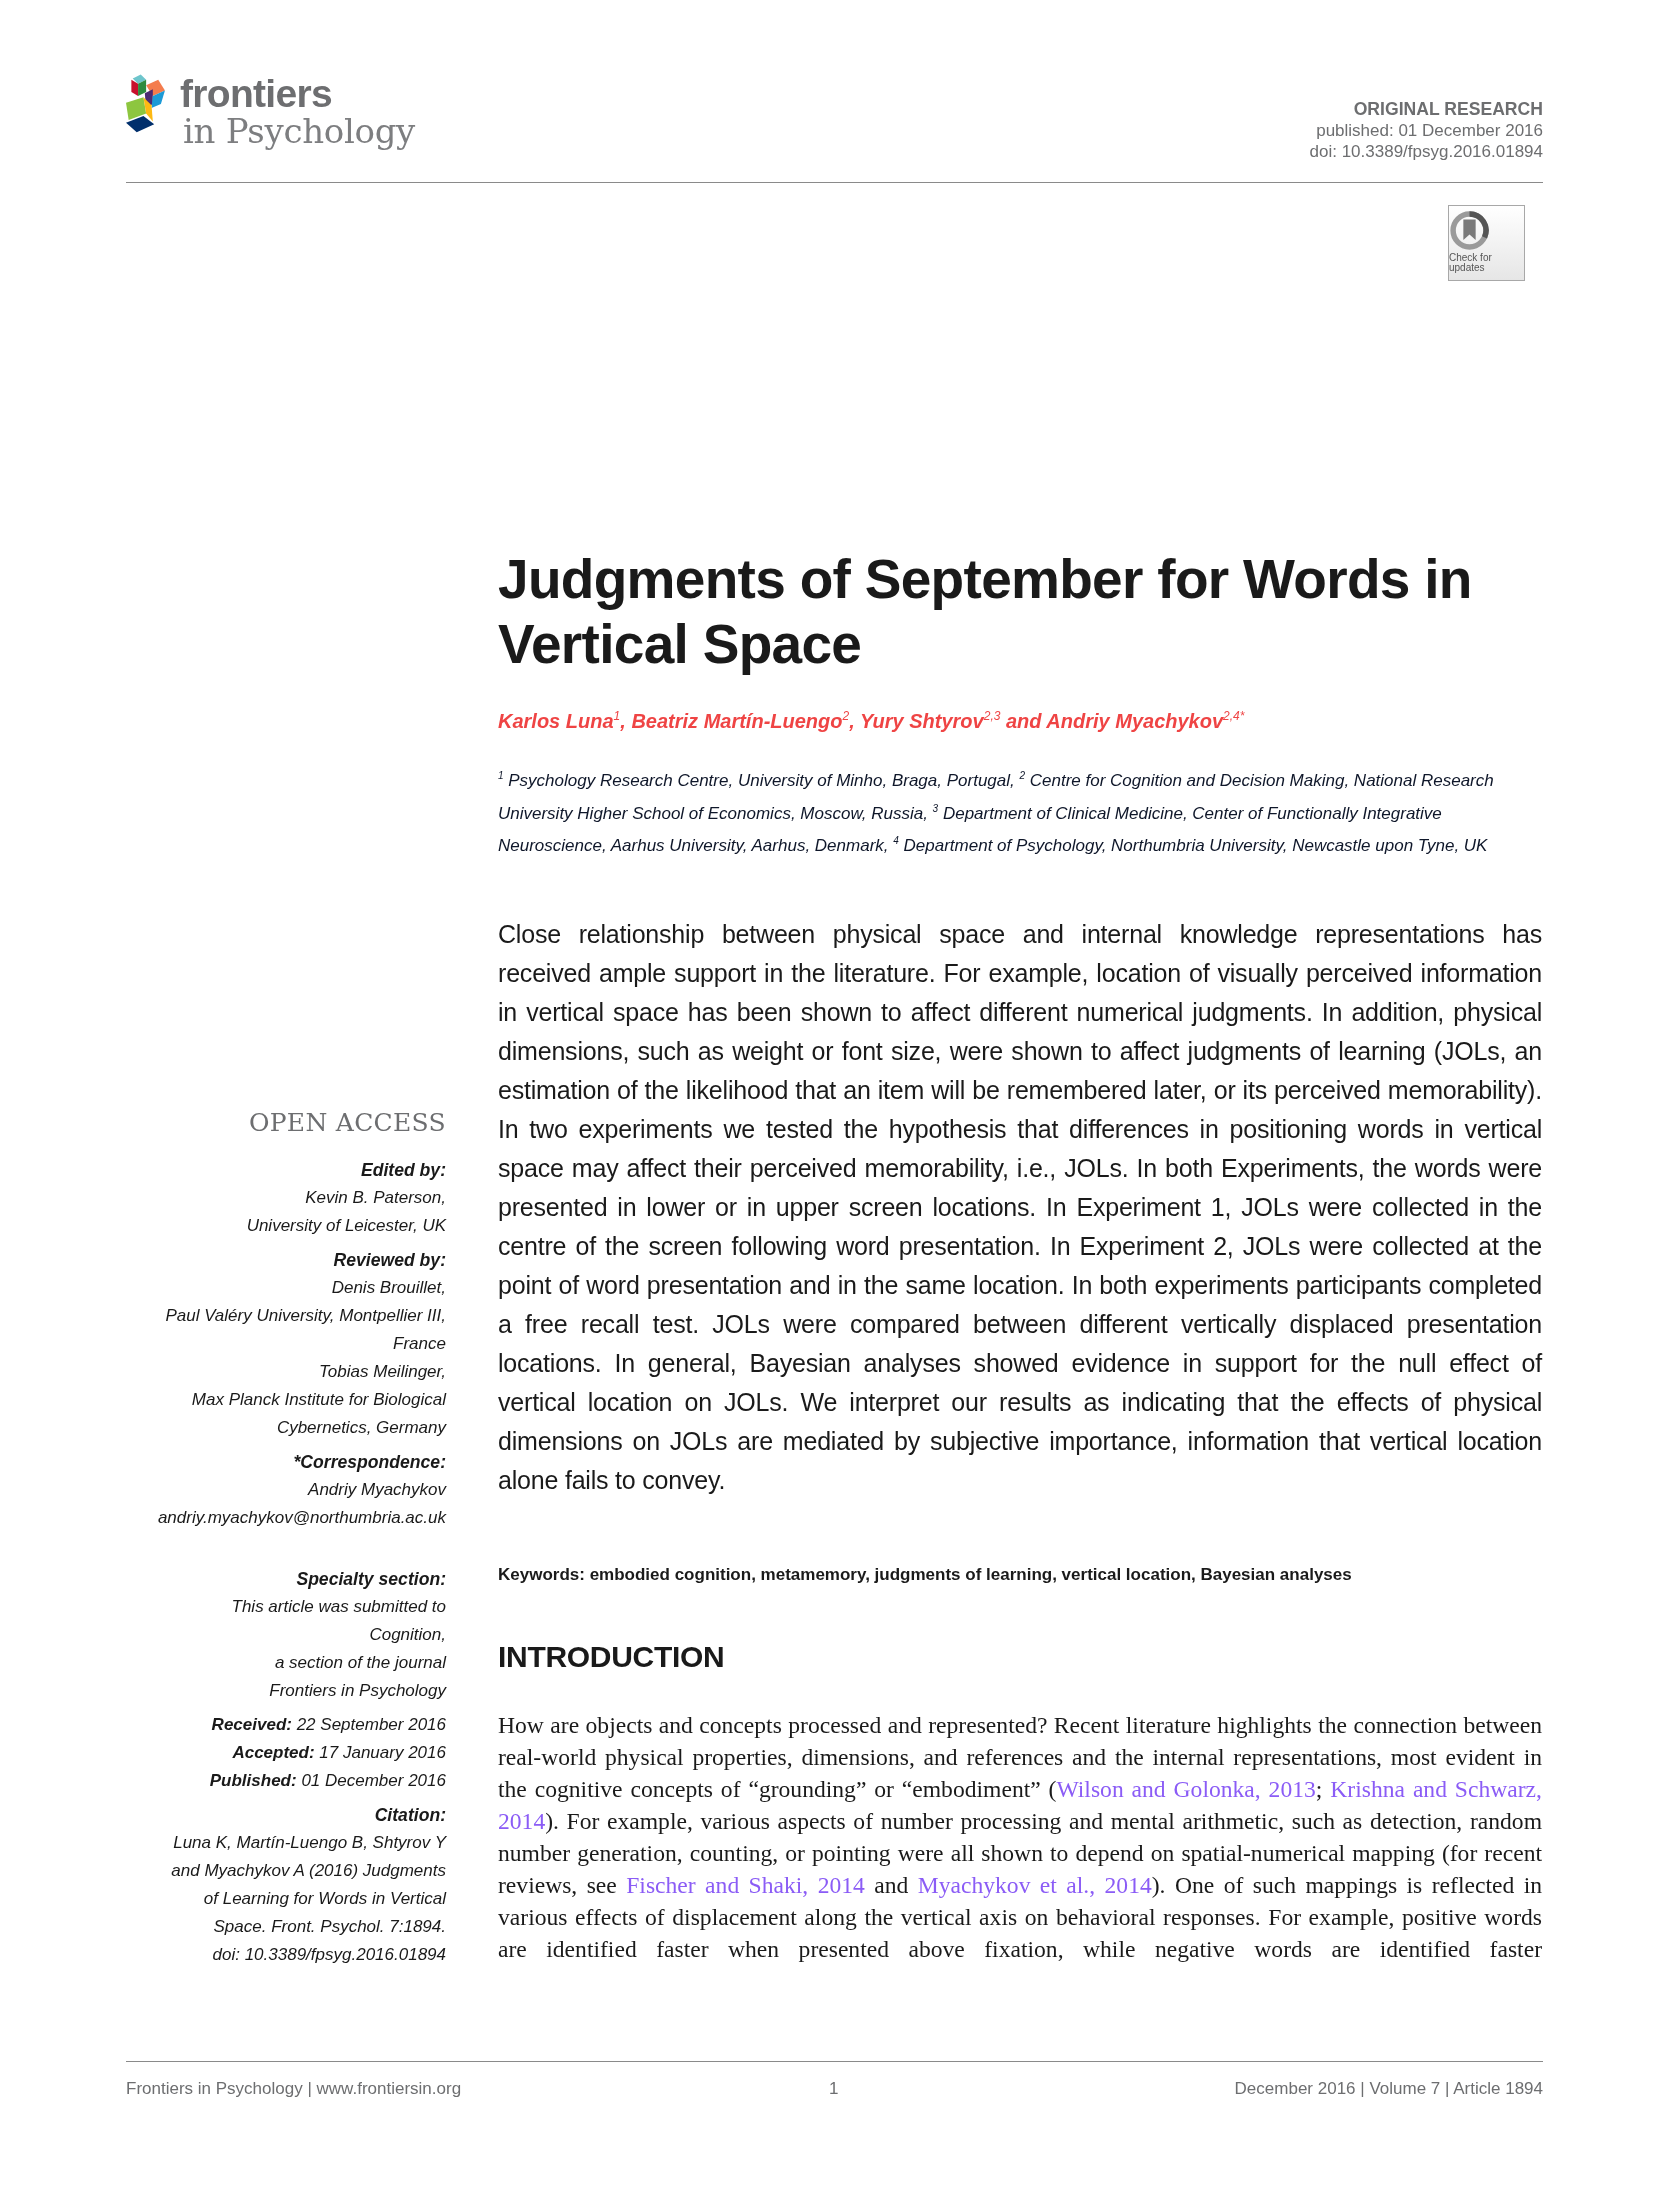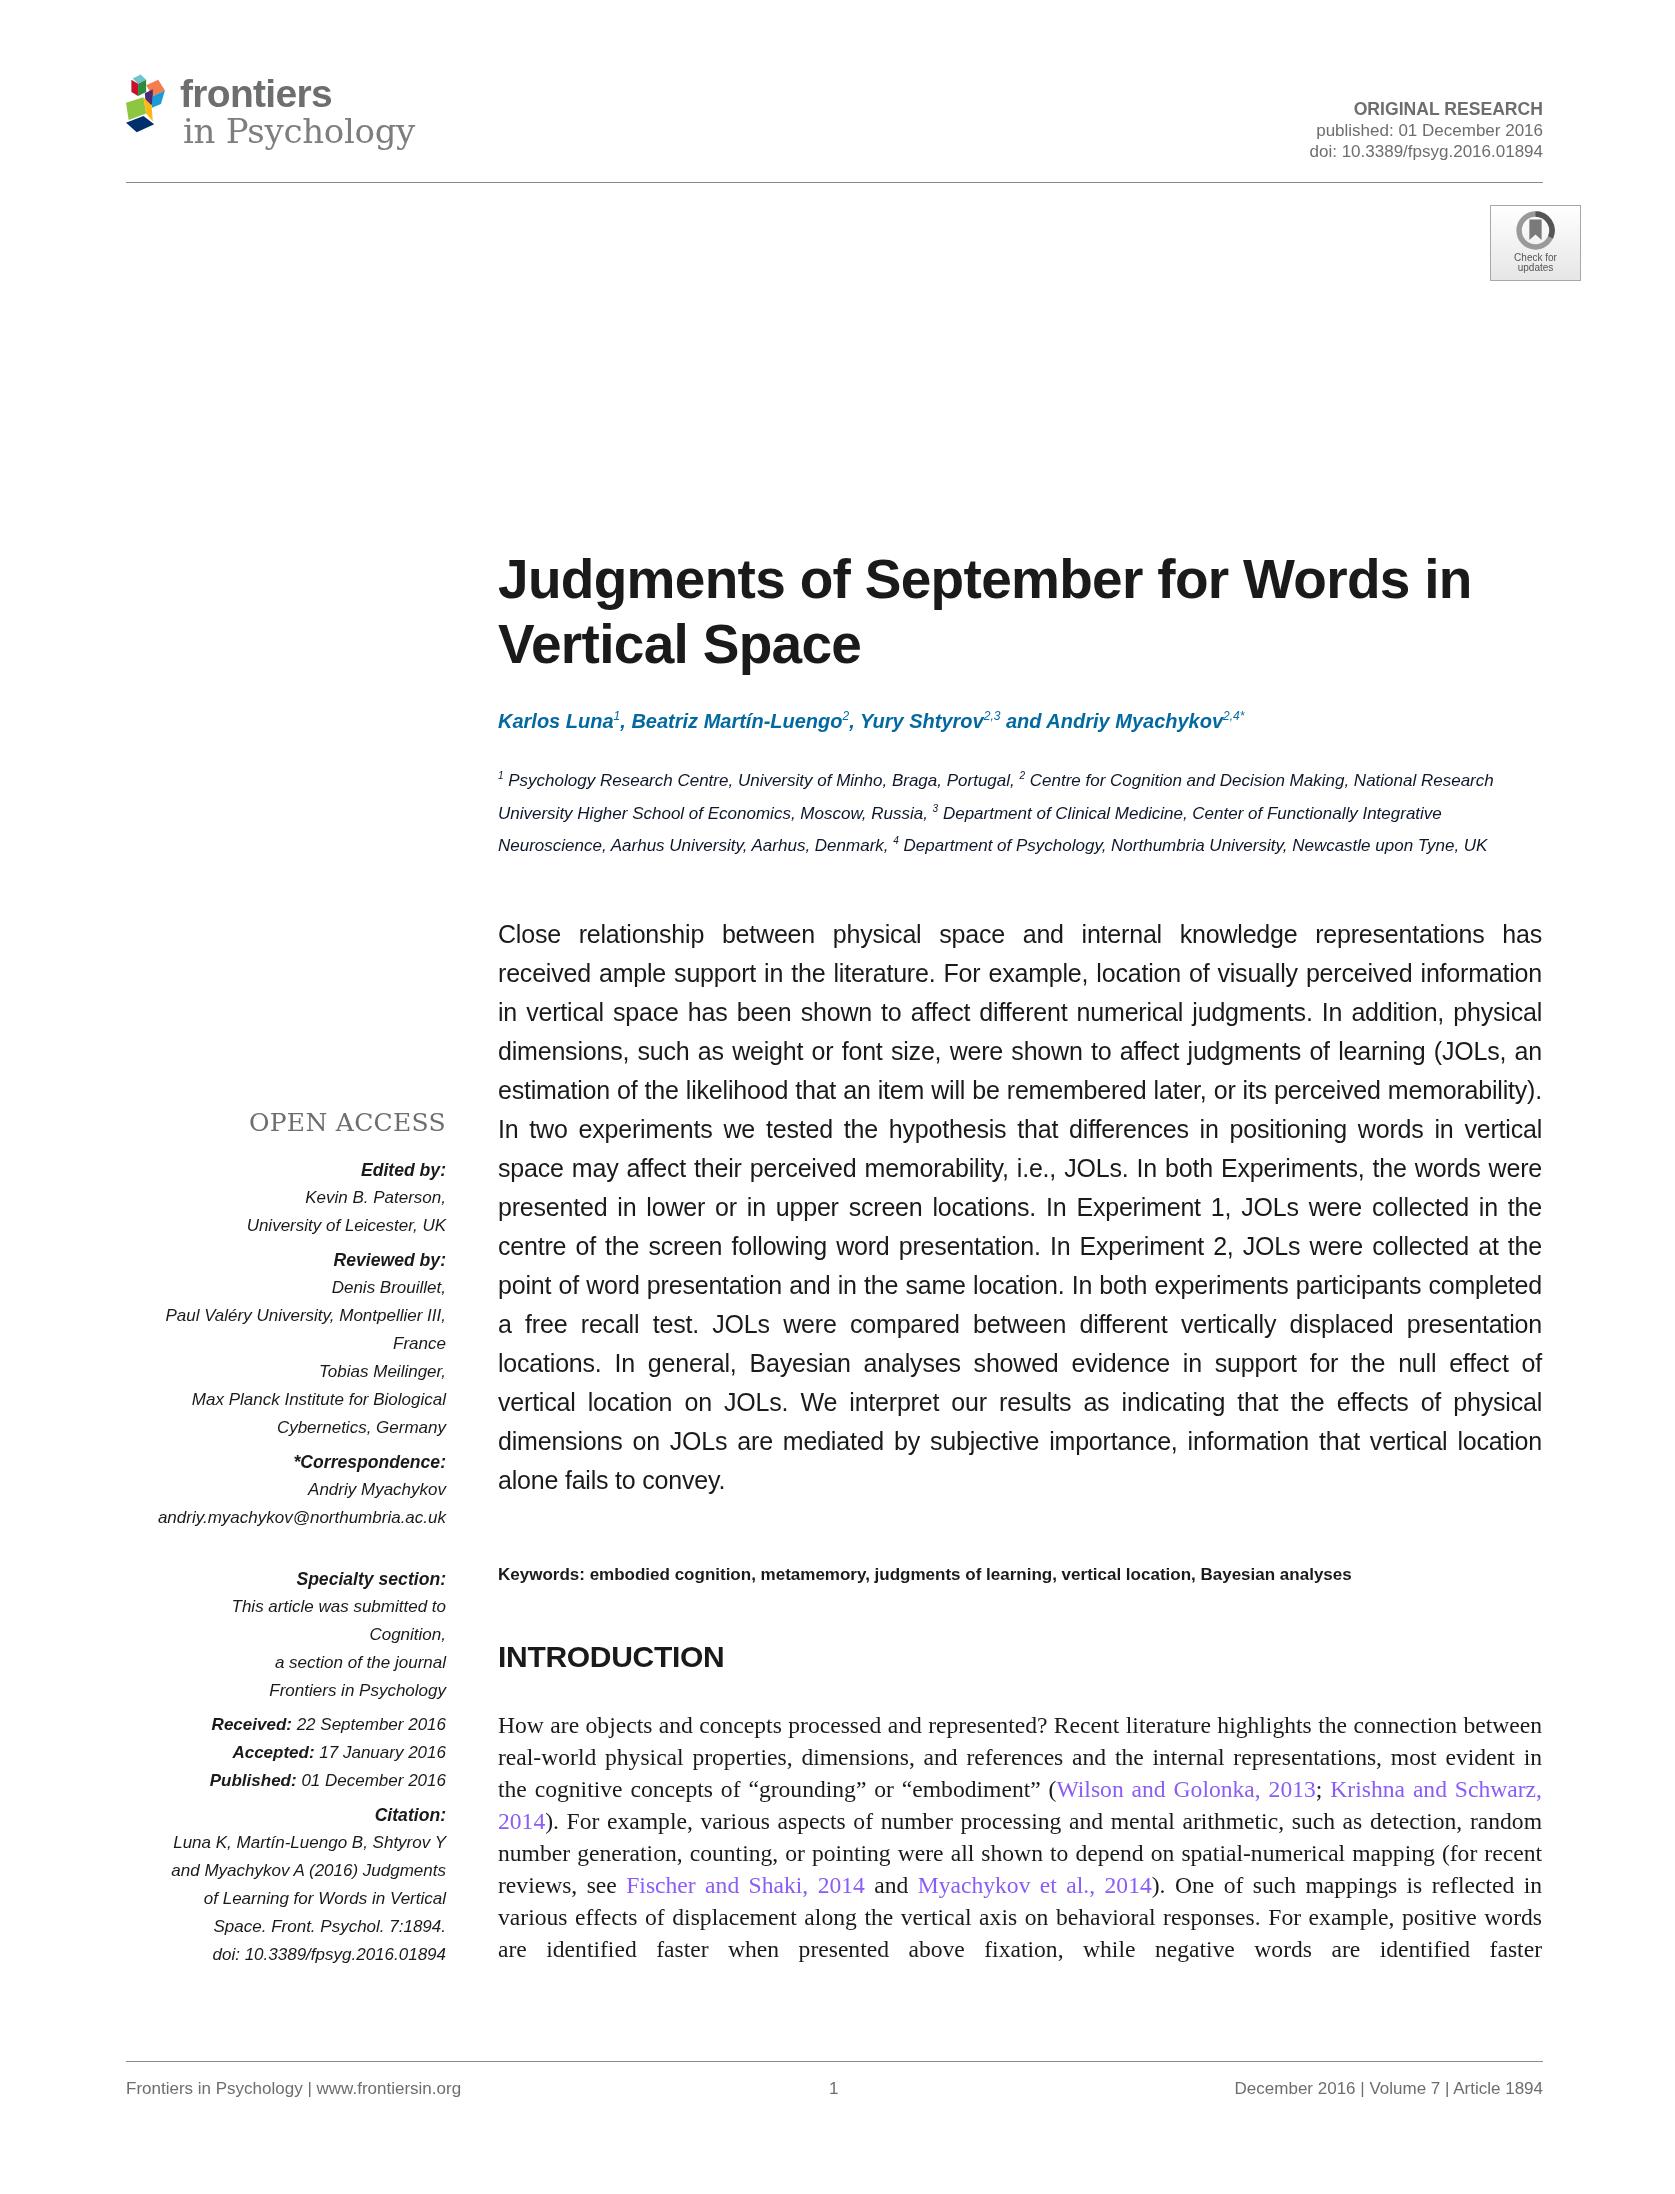--- a/index.html
+++ b/index.html
@@ -6,27 +6,27 @@
     body { width:1675px; height:2194px; position:relative; overflow:hidden; font-family:"Liberation Sans", sans-serif; color:#1a1a1a; }
     .abs { position:absolute; }
 
     
     .logo { left:126px; top:73px; width:318px; height:95px; }
     .logo-word1 { position:absolute; left:54px; top:-1.4px; font-family:"Liberation Sans", sans-serif; font-weight:bold; font-size:39px; color:#6d6e70; letter-spacing:-0.7px; }
     .logo-word2 { position:absolute; left:57px; top:38px; font-family:"DejaVu Serif", serif; font-size:34px; color:#7d7e80; letter-spacing:-0.3px; }
     .header-meta { right:132px; top:99px; text-align:right; font-size:17px; line-height:21px; color:#6d6e70; }
     .header-meta .type { font-weight:bold; font-size:17.6px; color:#6d6e70; }
     .header-rule { left:126px; right:132px; top:182px; height:1.4px; background:#8a8a8a; }
-    .check-updates { left:1490px; top:205px; width:91px; height:76px; border:1.4px solid #a8a8a8; background:linear-gradient(#ffffff,#e6e6e6); box-sizing:border-box; text-align:center; }
+    .check-updates { left:1448px; top:205px; width:77px; height:76px; border:1.4px solid #a8a8a8; background:linear-gradient(#ffffff,#e6e6e6); box-sizing:border-box; }
     .check-updates svg { margin-top:4px; }
     .check-updates .cu-text { font-size:10px; line-height:10px; color:#555; margin-top:0px; }
 
     
     .title { left:498px; top:547px; width:1054px; font-weight:bold; font-size:55px; line-height:65px; color:#1a1a1a; letter-spacing:-0.7px; }
-    .authors { left:498px; top:709px; font-style:italic; font-weight:bold; font-size:20px; color:#0369a1; }
+    .authors { left:498px; top:709px; font-style:italic; font-weight:bold; font-size:20px; color:#ef4444; }
     .authors sup { font-size:12px; font-weight:normal; }
     .affil { left:498px; top:762px; width:1051px; font-style:italic; font-size:17px; line-height:28px; color:#0f172a; }
     .affil sup { font-size:10px; }
 
     
     .abstract { left:498px; top:915px; width:1044px; font-size:25px; line-height:39px; color:#1a1a1a; text-align:justify; text-align-last:left; letter-spacing:-0.2px; }
     .keywords { left:498px; top:1565px; font-weight:bold; font-size:17px; color:#1a1a1a; }
 
     
     .intro-heading { left:498px; top:1640px; font-weight:bold; font-size:30px; color:#1a1a1a; letter-spacing:-0.3px; }

